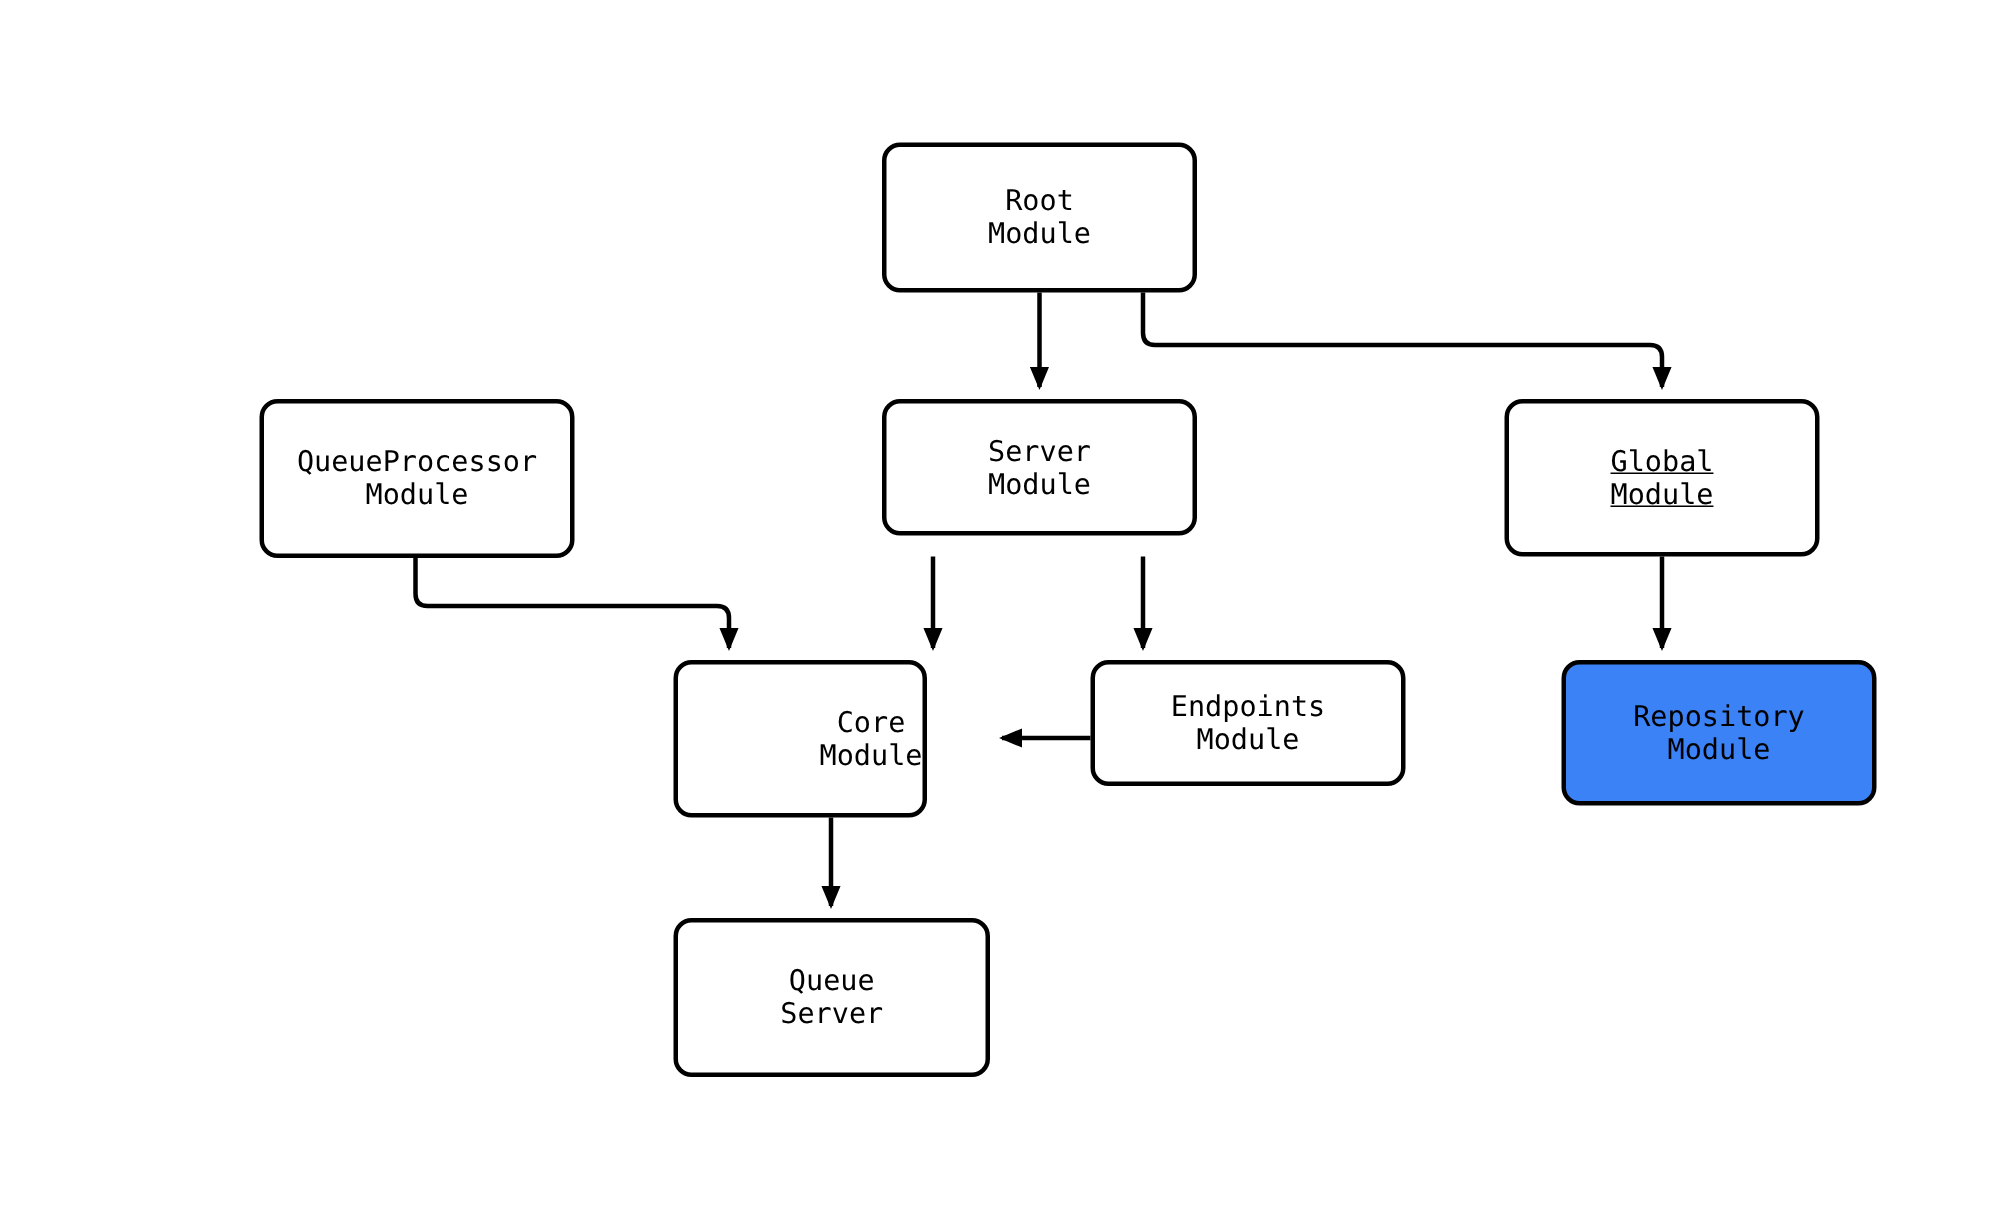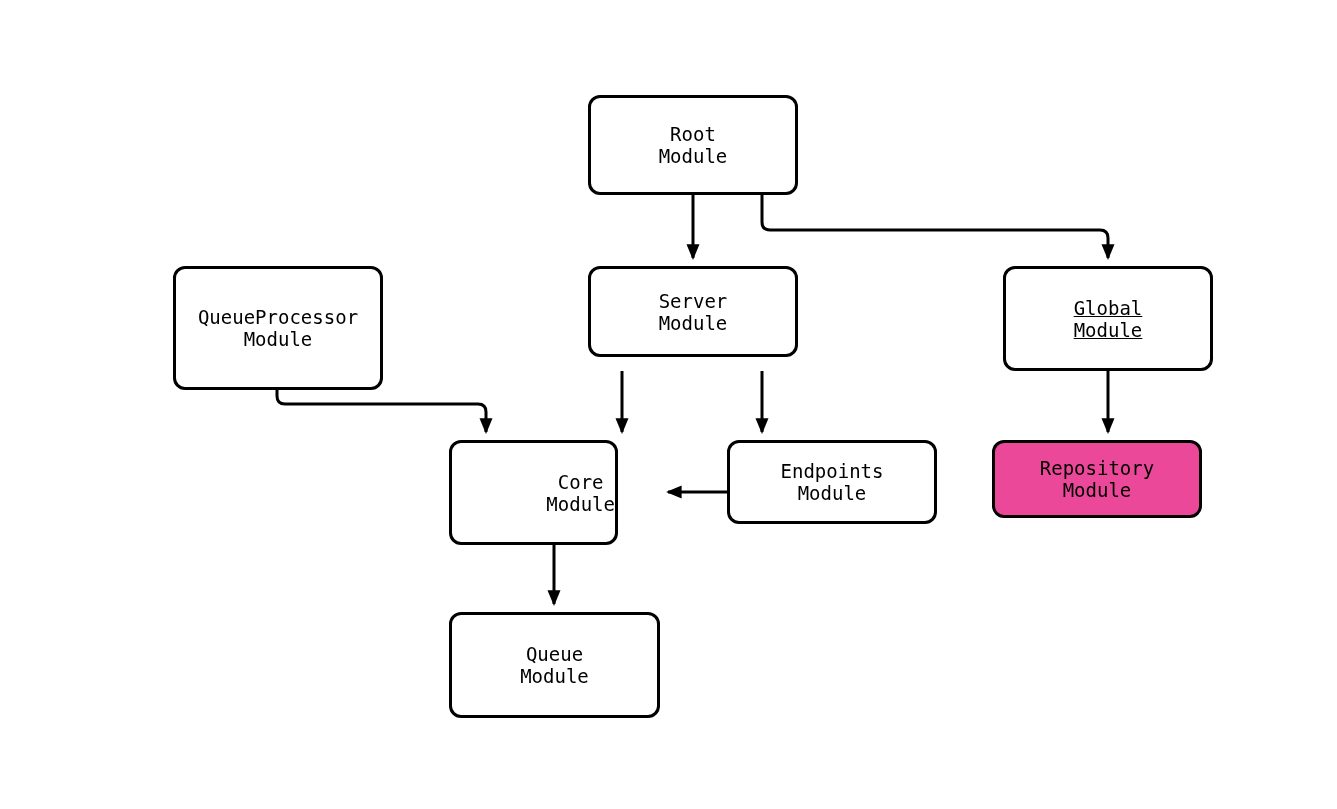--- a/index.html
+++ b/index.html
@@ -65,21 +65,21 @@
         <path d="M 1068 371 L 1068 432" marker-end="url(#arrow-down)"></path>
         <path d="M 514 545 L 514 604" marker-end="url(#arrow-down)"></path>
       </g>
   </svg>
 
   <div class="node" style="left: 548px; top: 95px; width: 210px; height: 100px; border-radius: 12px; border-width: 3px; border-color: rgb(0, 0, 0); background: rgb(255, 255, 255);">
     <span class="node-label">Root
 Module</span>
   </div>
 
-  <div class="node" style="left: 133px; top: 266px; width: 210px; height: 124px; border-radius: 12px; border-width: 3px; border-color: rgb(0, 0, 0); background: rgb(255, 255, 255);">
+  <div class="node" style="left: 133px; top: 266px; width: 210px; height: 106px; border-radius: 12px; border-width: 3px; border-color: rgb(0, 0, 0); background: rgb(255, 255, 255);">
     <span class="node-label">QueueProcessor
 Module</span>
   </div>
 
   <div class="node" style="left: 548px; top: 266px; width: 210px; height: 91px; border-radius: 12px; border-width: 3px; border-color: rgb(0, 0, 0); background: rgb(255, 255, 255);">
     <span class="node-label">Server
 Module</span>
   </div>
 
   <div class="node" style="left: 963px; top: 266px; width: 210px; height: 105px; border-radius: 12px; border-width: 3px; border-color: rgb(0, 0, 0); background: rgb(255, 255, 255); text-decoration: underline;">
@@ -90,23 +90,23 @@
   <div class="node" style="left: 409px; top: 440px; width: 169px; height: 105px; border-radius: 12px; border-width: 3px; border-color: rgb(0, 0, 0); background: rgb(255, 255, 255); justify-content: flex-end;">
     <span class="node-label">Core
 Module</span>
   </div>
 
   <div class="node" style="left: 687px; top: 440px; width: 210px; height: 84px; border-radius: 12px; border-width: 3px; border-color: rgb(0, 0, 0); background: rgb(255, 255, 255);">
     <span class="node-label">Endpoints
 Module</span>
   </div>
 
-  <div class="node" style="left: 952px; top: 440px; width: 210px; height: 78px; border-radius: 12px; border-width: 3px; border-color: rgb(0, 0, 0); background: #ec4899;">
+  <div class="node" style="left: 1001px; top: 440px; width: 210px; height: 97px; border-radius: 12px; border-width: 3px; border-color: rgb(0, 0, 0); background: #3b82f6;">
     <span class="node-label">Repository
 Module</span>
   </div>
 
   <div class="node" style="left: 409px; top: 612px; width: 211px; height: 106px; border-radius: 12px; border-width: 3px; border-color: rgb(0, 0, 0); background: rgb(255, 255, 255);">
     <span class="node-label">Queue
-Module</span>
+Server</span>
   </div>
 
 </div>
 
 </body></html>

